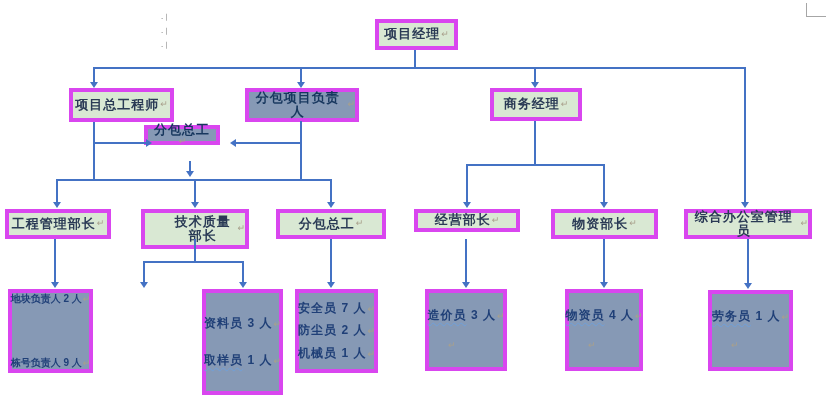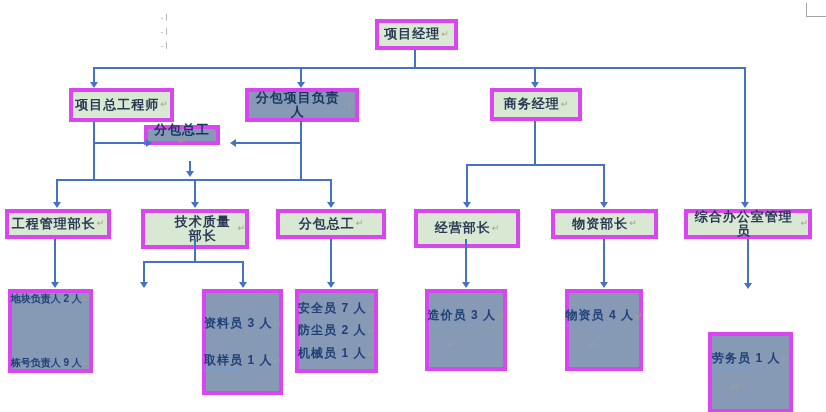--- a/index.html
+++ b/index.html
@@ -76,21 +76,21 @@
       <span class="pilcrow">↵</span>
   </div>
   <div class="node green" style="left:141px;top:209px;width:108px;height:40px;padding-left:24px;">
     <span>技术质量部长</span>
       <span class="pilcrow">↵</span>
   </div>
   <div class="node green" style="left:276px;top:209px;width:110px;height:30px;">
     <span>分包总工</span>
       <span class="pilcrow">↵</span>
   </div>
-  <div class="node green" style="left:414px;top:209px;width:106px;height:39px;">
+  <div class="node green" style="left:414px;top:209px;width:106px;height:23px;">
     <span>经营部长</span>
       <span class="pilcrow">↵</span>
   </div>
   <div class="node green" style="left:551px;top:209px;width:107px;height:30px;">
     <span>物资部长</span>
       <span class="pilcrow">↵</span>
   </div>
   <div class="node green" style="left:684px;top:209px;width:128px;height:30px;">
     <span>综合办公室管理员</span>
       <span class="pilcrow">↵</span>
@@ -110,21 +110,21 @@
     <span class="line"><span>机械员</span><span> 1 人</span><span class="pilcrow">↵</span></span>
   </div>
   <div class="node staff" style="left:425px;top:289px;width:82px;height:82px;">
     <span class="line"><span class="sq">造价员</span><span> 3 人</span><span class="pilcrow">↵</span></span>
     <span class="line pil-line"><span class="pilcrow">↵</span></span>
   </div>
   <div class="node staff" style="left:565px;top:289px;width:78px;height:82px;">
     <span class="line"><span class="sq">物资员</span><span> 4 人</span><span class="pilcrow">↵</span></span>
     <span class="line pil-line"><span class="pilcrow">↵</span></span>
   </div>
-  <div class="node staff" style="left:708px;top:290px;width:85px;height:81px;margin-top:42px;">
+  <div class="node staff" style="left:708px;top:290px;width:85px;height:81px;">
     <span class="line"><span class="sq">劳务员</span><span> 1 人</span><span class="pilcrow">↵</span></span>
     <span class="line pil-line"><span class="pilcrow">↵</span></span>
   </div>
 
   <div class="ln" style="left:414px;top:50px;width:2px;height:18px;"></div>
   <div class="ln" style="left:93px;top:67px;width:653px;height:2px;"></div>
   <div class="ln" style="left:93px;top:67px;width:2px;height:16px;"></div>
   <div class="ad" style="left:90px;top:82px;"></div>
   <div class="ln" style="left:300px;top:67px;width:2px;height:16px;"></div>
   <div class="ad" style="left:297px;top:82px;"></div>

